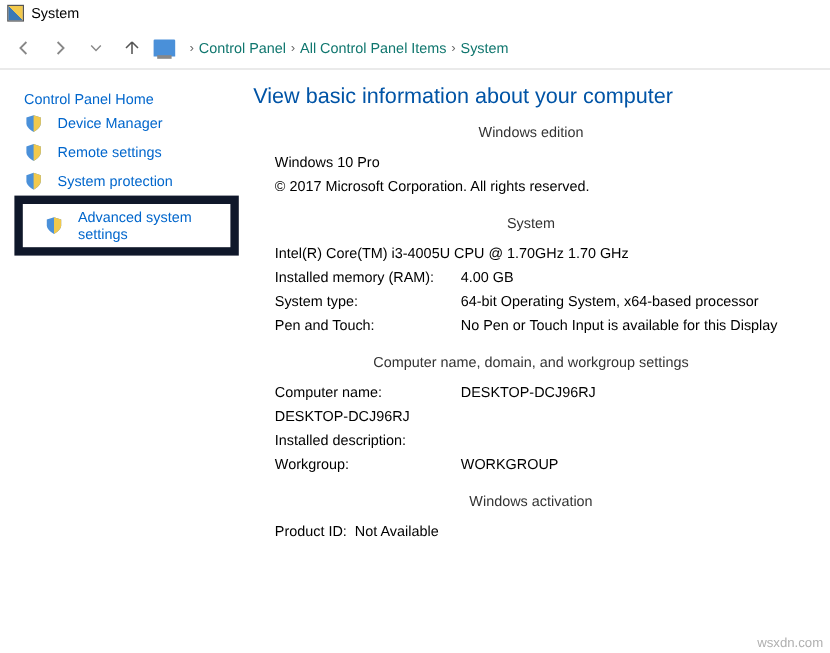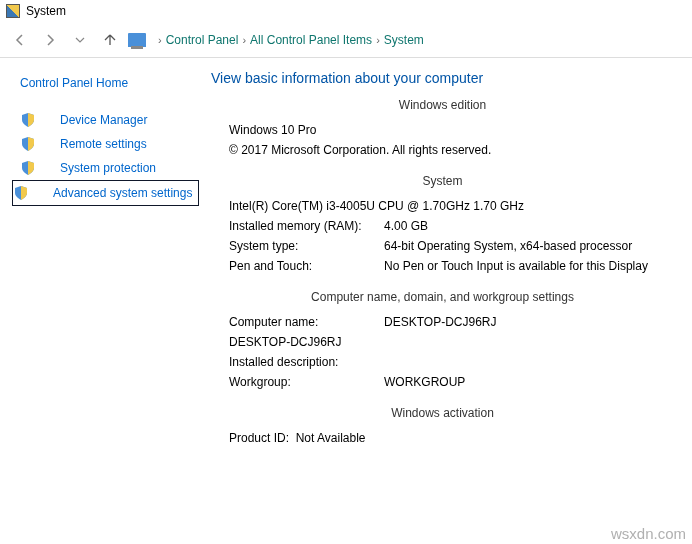--- a/index.html
+++ b/index.html
@@ -12,34 +12,34 @@
     .nav-btn svg { width: 16px; height: 16px; }
     .up-btn { color: #555; }
     .mini-icon { width: 18px; height: 14px; display: inline-block; position: relative; }
     .mini-icon::before { content: ""; position: absolute; inset: 0; background: #4a90d9; border-radius: 1px 1px 0 0; }
     .mini-icon::after { content: ""; position: absolute; bottom: -2px; left: 3px; right: 3px; height: 3px; background: #888; }
     .breadcrumb { display: flex; align-items: center; gap: 4px; margin-left: 6px; }
     .breadcrumb a { color: #0f766e; text-decoration: none; }
     .chev { color: #666; font-size: 11px; }
     .body { display: flex; height: calc(544px - 58px); }
     .sidebar { width: 205px; padding: 18px 6px 10px 20px; }
-    .cp-home { color: #0066cc; margin-bottom: 18px; cursor: pointer; }
-    .side-item { display: flex; align-items: center; gap: 24px; height: 24px; color: #0066cc; cursor: pointer; }
-    .side-item.highlight { border: 1px solid #0f172a; padding: 4px 0; margin-left: -8px; height: auto; }
+    .cp-home { color: #0066cc; margin-bottom: 1px; cursor: pointer; }
+    .side-item { display: flex; align-items: center; gap: 12px; height: 24px; color: #0066cc; cursor: pointer; }
+    .side-item.highlight { border: 7px solid #0f172a; padding: 4px 18px; margin-left: -8px; height: auto; }
     .shield { width: 16px; height: 16px; flex-shrink: 0; }
     .main { flex: 1; padding: 12px 18px 8px 6px; }
-    .main-title { color: #0154a6; font-size: 14px; font-weight: 400; margin-bottom: 12px; }
+    .main-title { color: #0154a6; font-size: 18px; font-weight: 400; margin-bottom: 12px; }
     .section { margin-bottom: 14px; }
     .section-head { display: flex; align-items: center; margin-bottom: 8px; flex-direction: column; }
     .section-head span { color: #333; }
     .section-head .rule { flex: 1; height: 1px; background: #ccc; margin-left: 8px; }
     .row { display: flex; padding: 3px 0 3px 18px; }
     .row .label { width: 155px; }
     .row .value { flex: 1; }
-    .watermark { position: absolute; right: 6px; bottom: 2px; color: #b0b0b0; font-size: 15px; font-family: Arial, sans-serif; }
+    .watermark { position: absolute; right: 6px; bottom: 2px; color: #b0b0b0; font-size: 11px; font-family: Arial, sans-serif; }
   </style>
 </head>
 <body>
 
 <div class="titlebar">
   <span class="sq"></span>
   <span>System</span>
 </div>
 
 <div class="toolbar">

